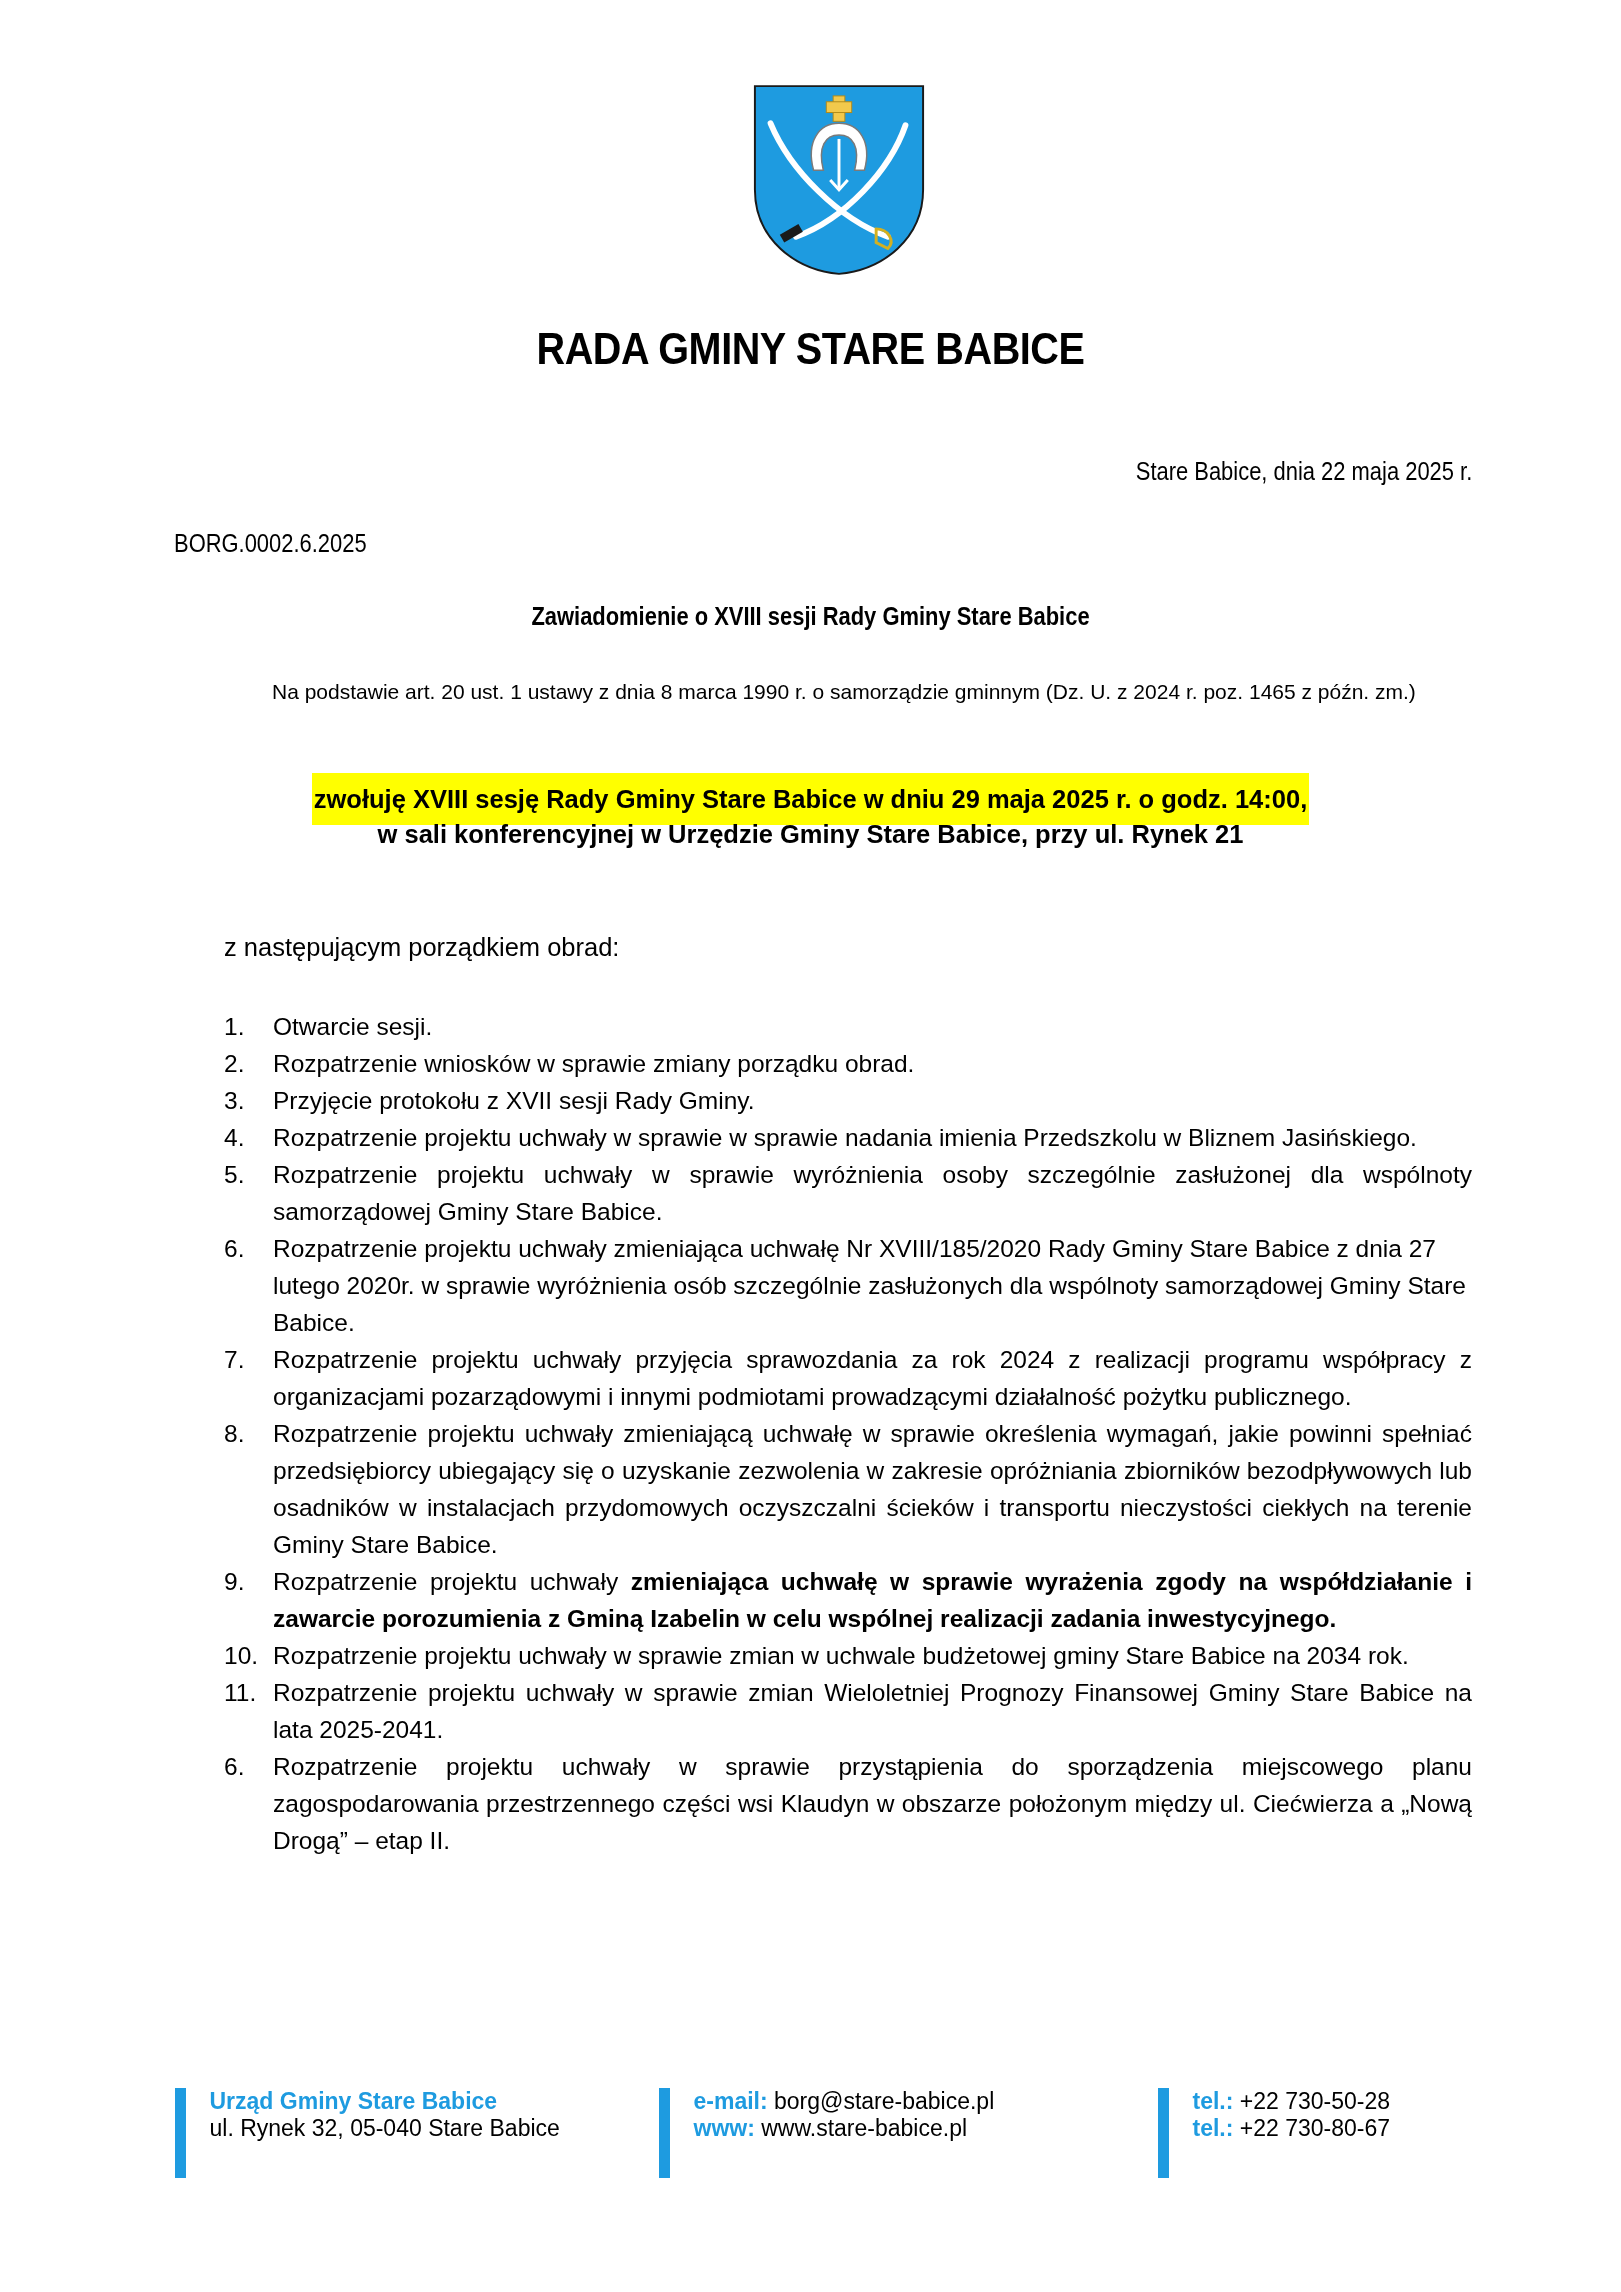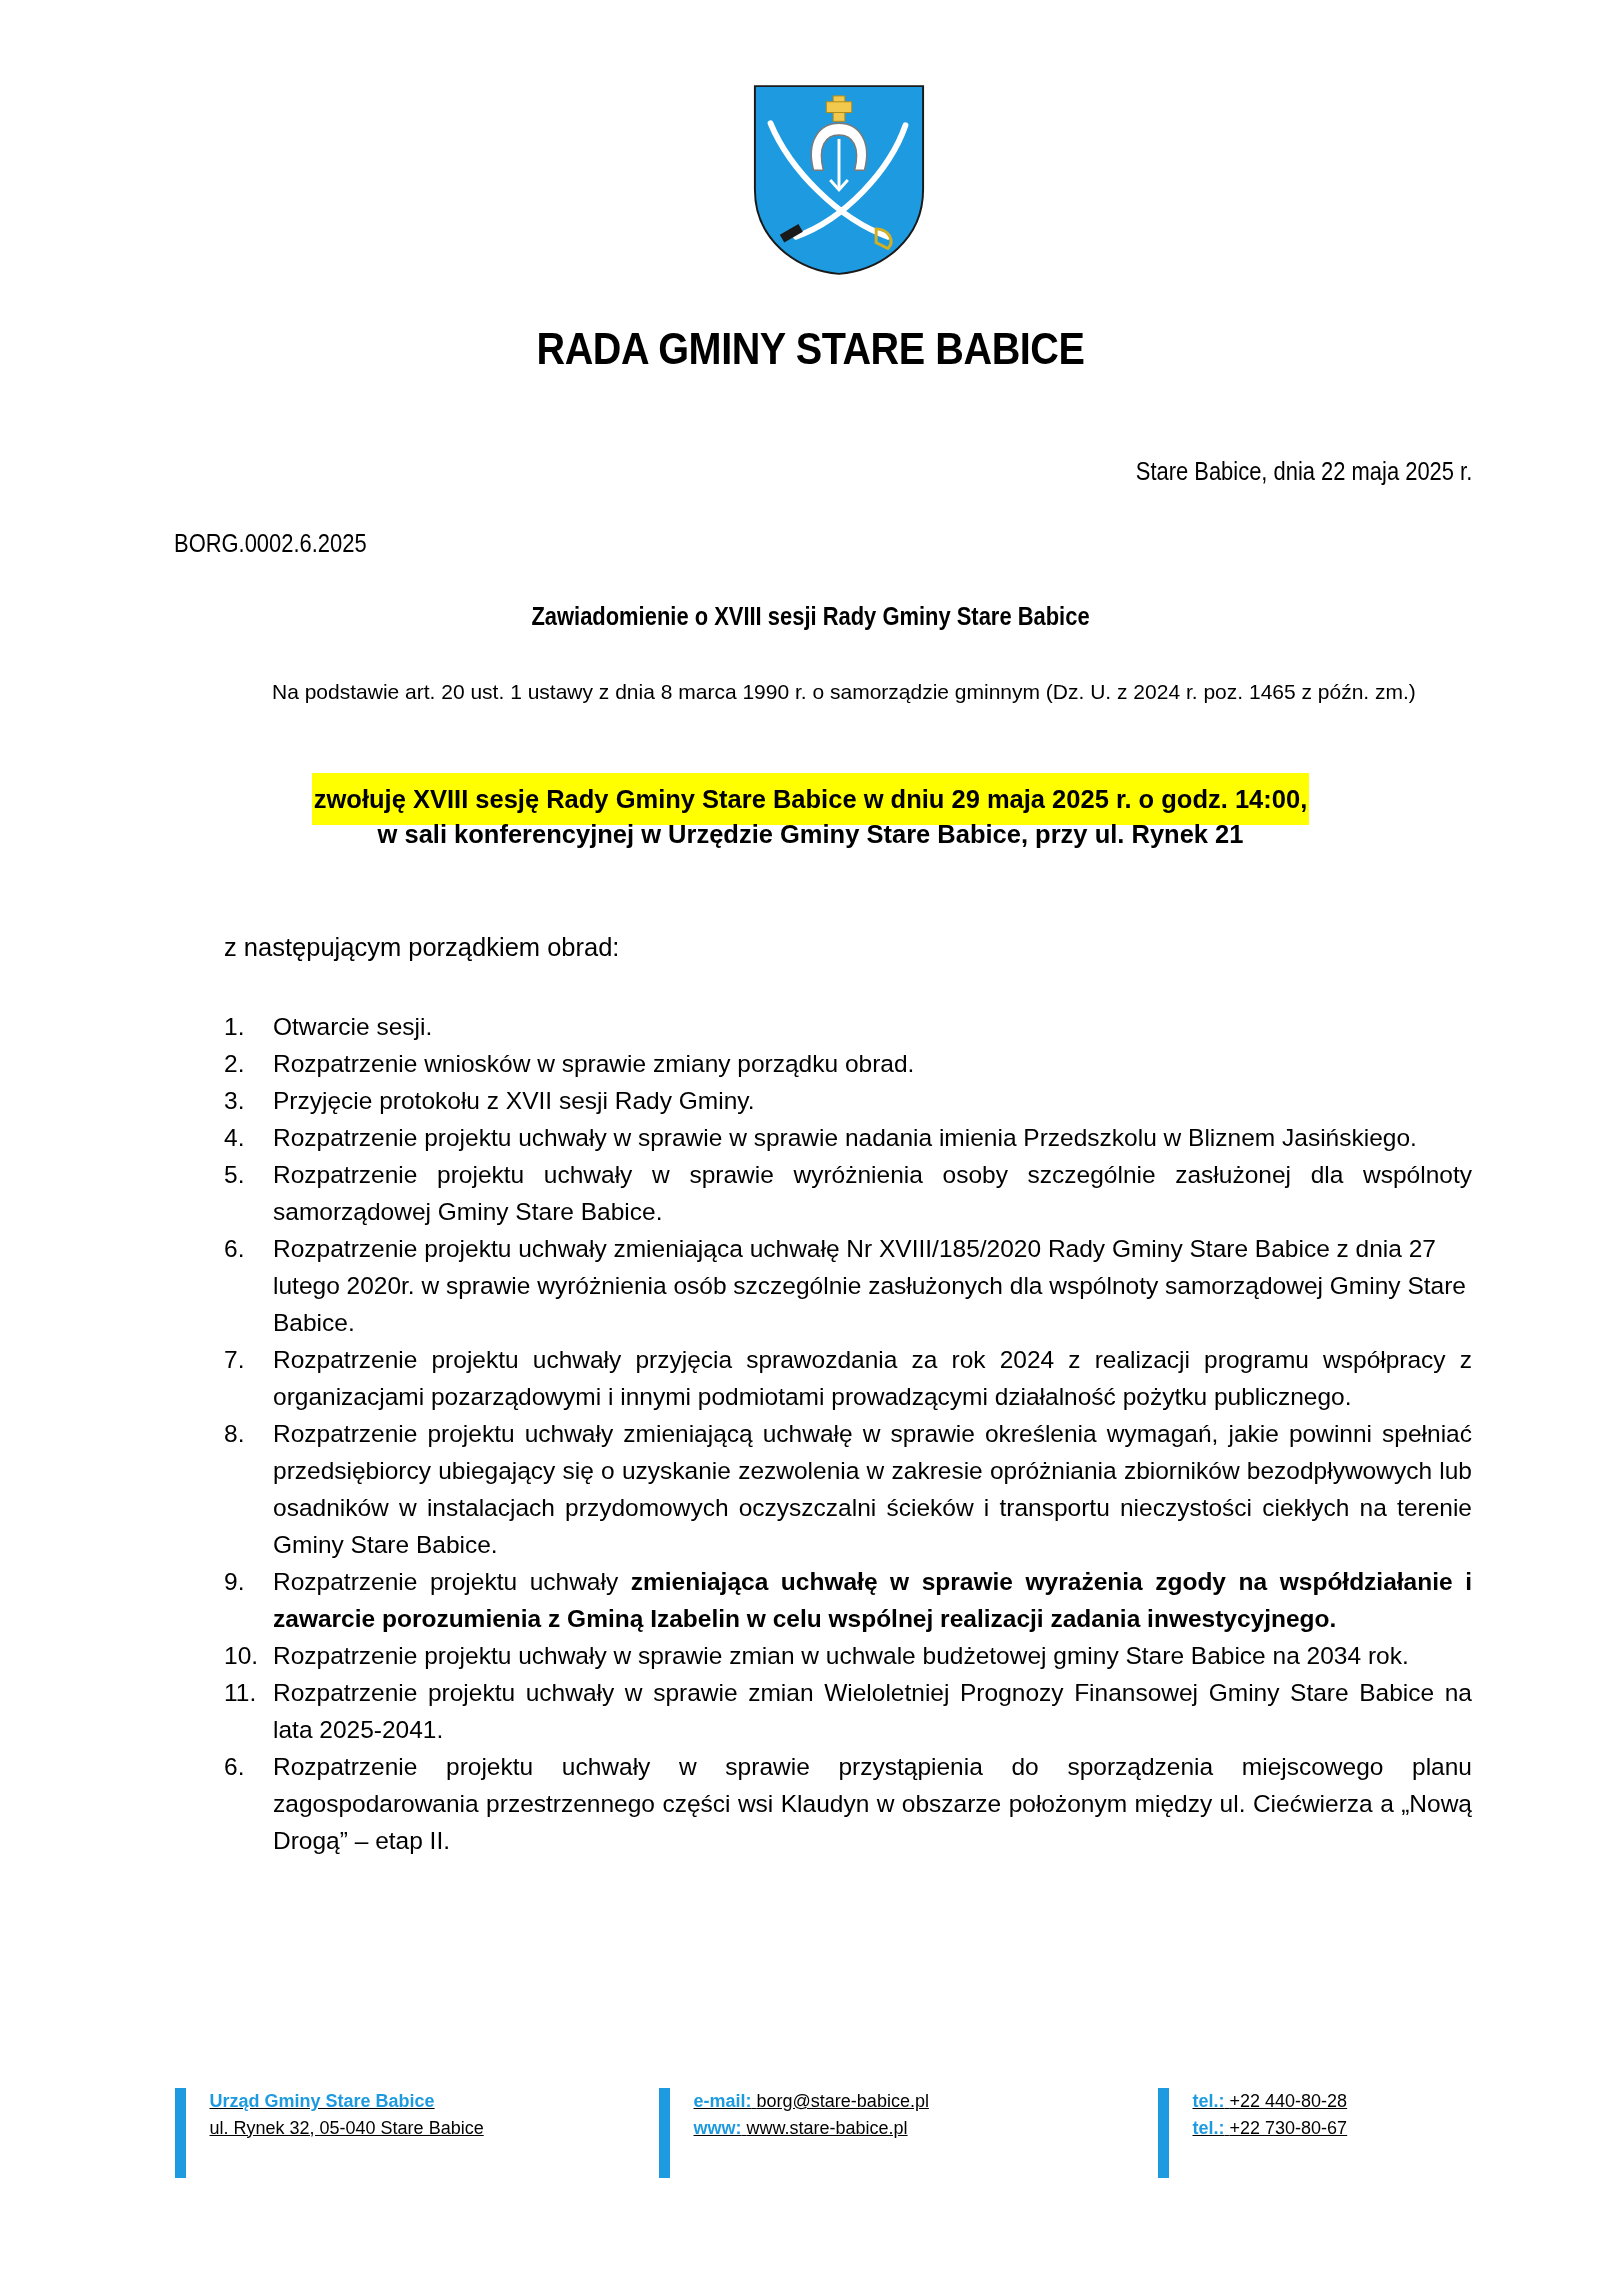--- a/index.html
+++ b/index.html
@@ -118,23 +118,22 @@
       font-weight: bold;
     }
     .agenda li .i {
     }
     .footer-col {
       position: absolute;
       top: 2088px;
       height: 90px;
       border-left: 11.8px solid #1e9be0;
       padding-left: 23.5px;
-      font-size: 18px;
+      font-size: 23px;
       line-height: 26.5px;
-      text-decoration: underline;
     }
     .footer-col .row {
       white-space: nowrap;
     }
     .footer-col .lbl {
       color: #1e9be0;
       font-weight: bold;
     }
     .footer-col .org-name {
       color: #1e9be0;
@@ -213,20 +212,20 @@
   </div>
   <div class="row">
     <span class="lbl">www:</span>
     <span>www.stare-babice.pl</span>
   </div>
 </div>
 
 <div class="footer-col f3">
   <div class="row">
     <span class="lbl">tel.:</span>
-    <span>+22 440-80-28</span>
+    <span>+22 730-50-28</span>
   </div>
   <div class="row">
     <span class="lbl">tel.:</span>
     <span>+22 730-80-67</span>
   </div>
 </div>
 
 
 </body></html>

